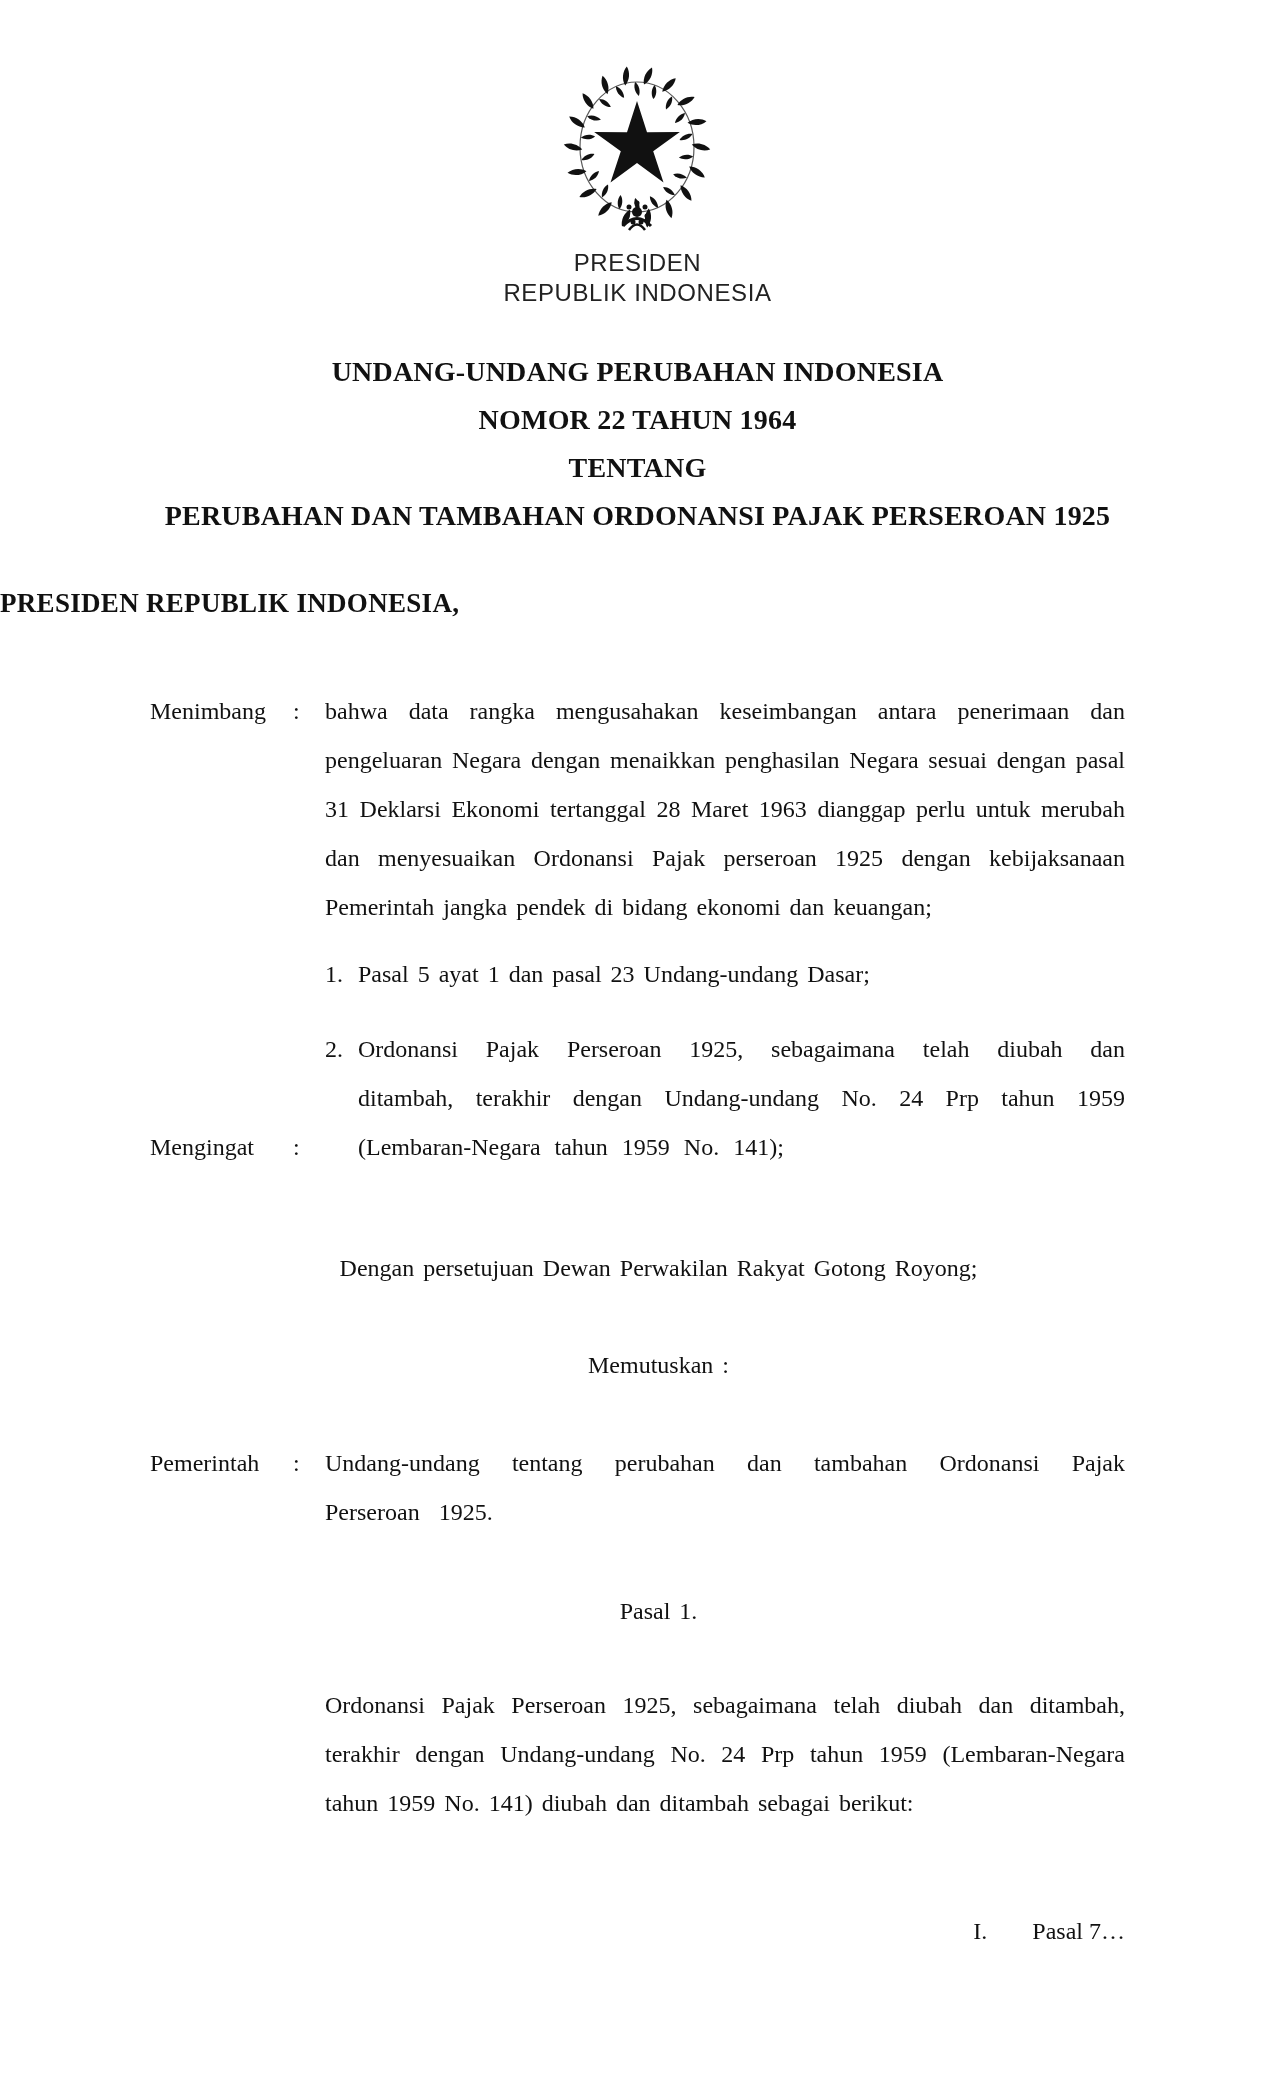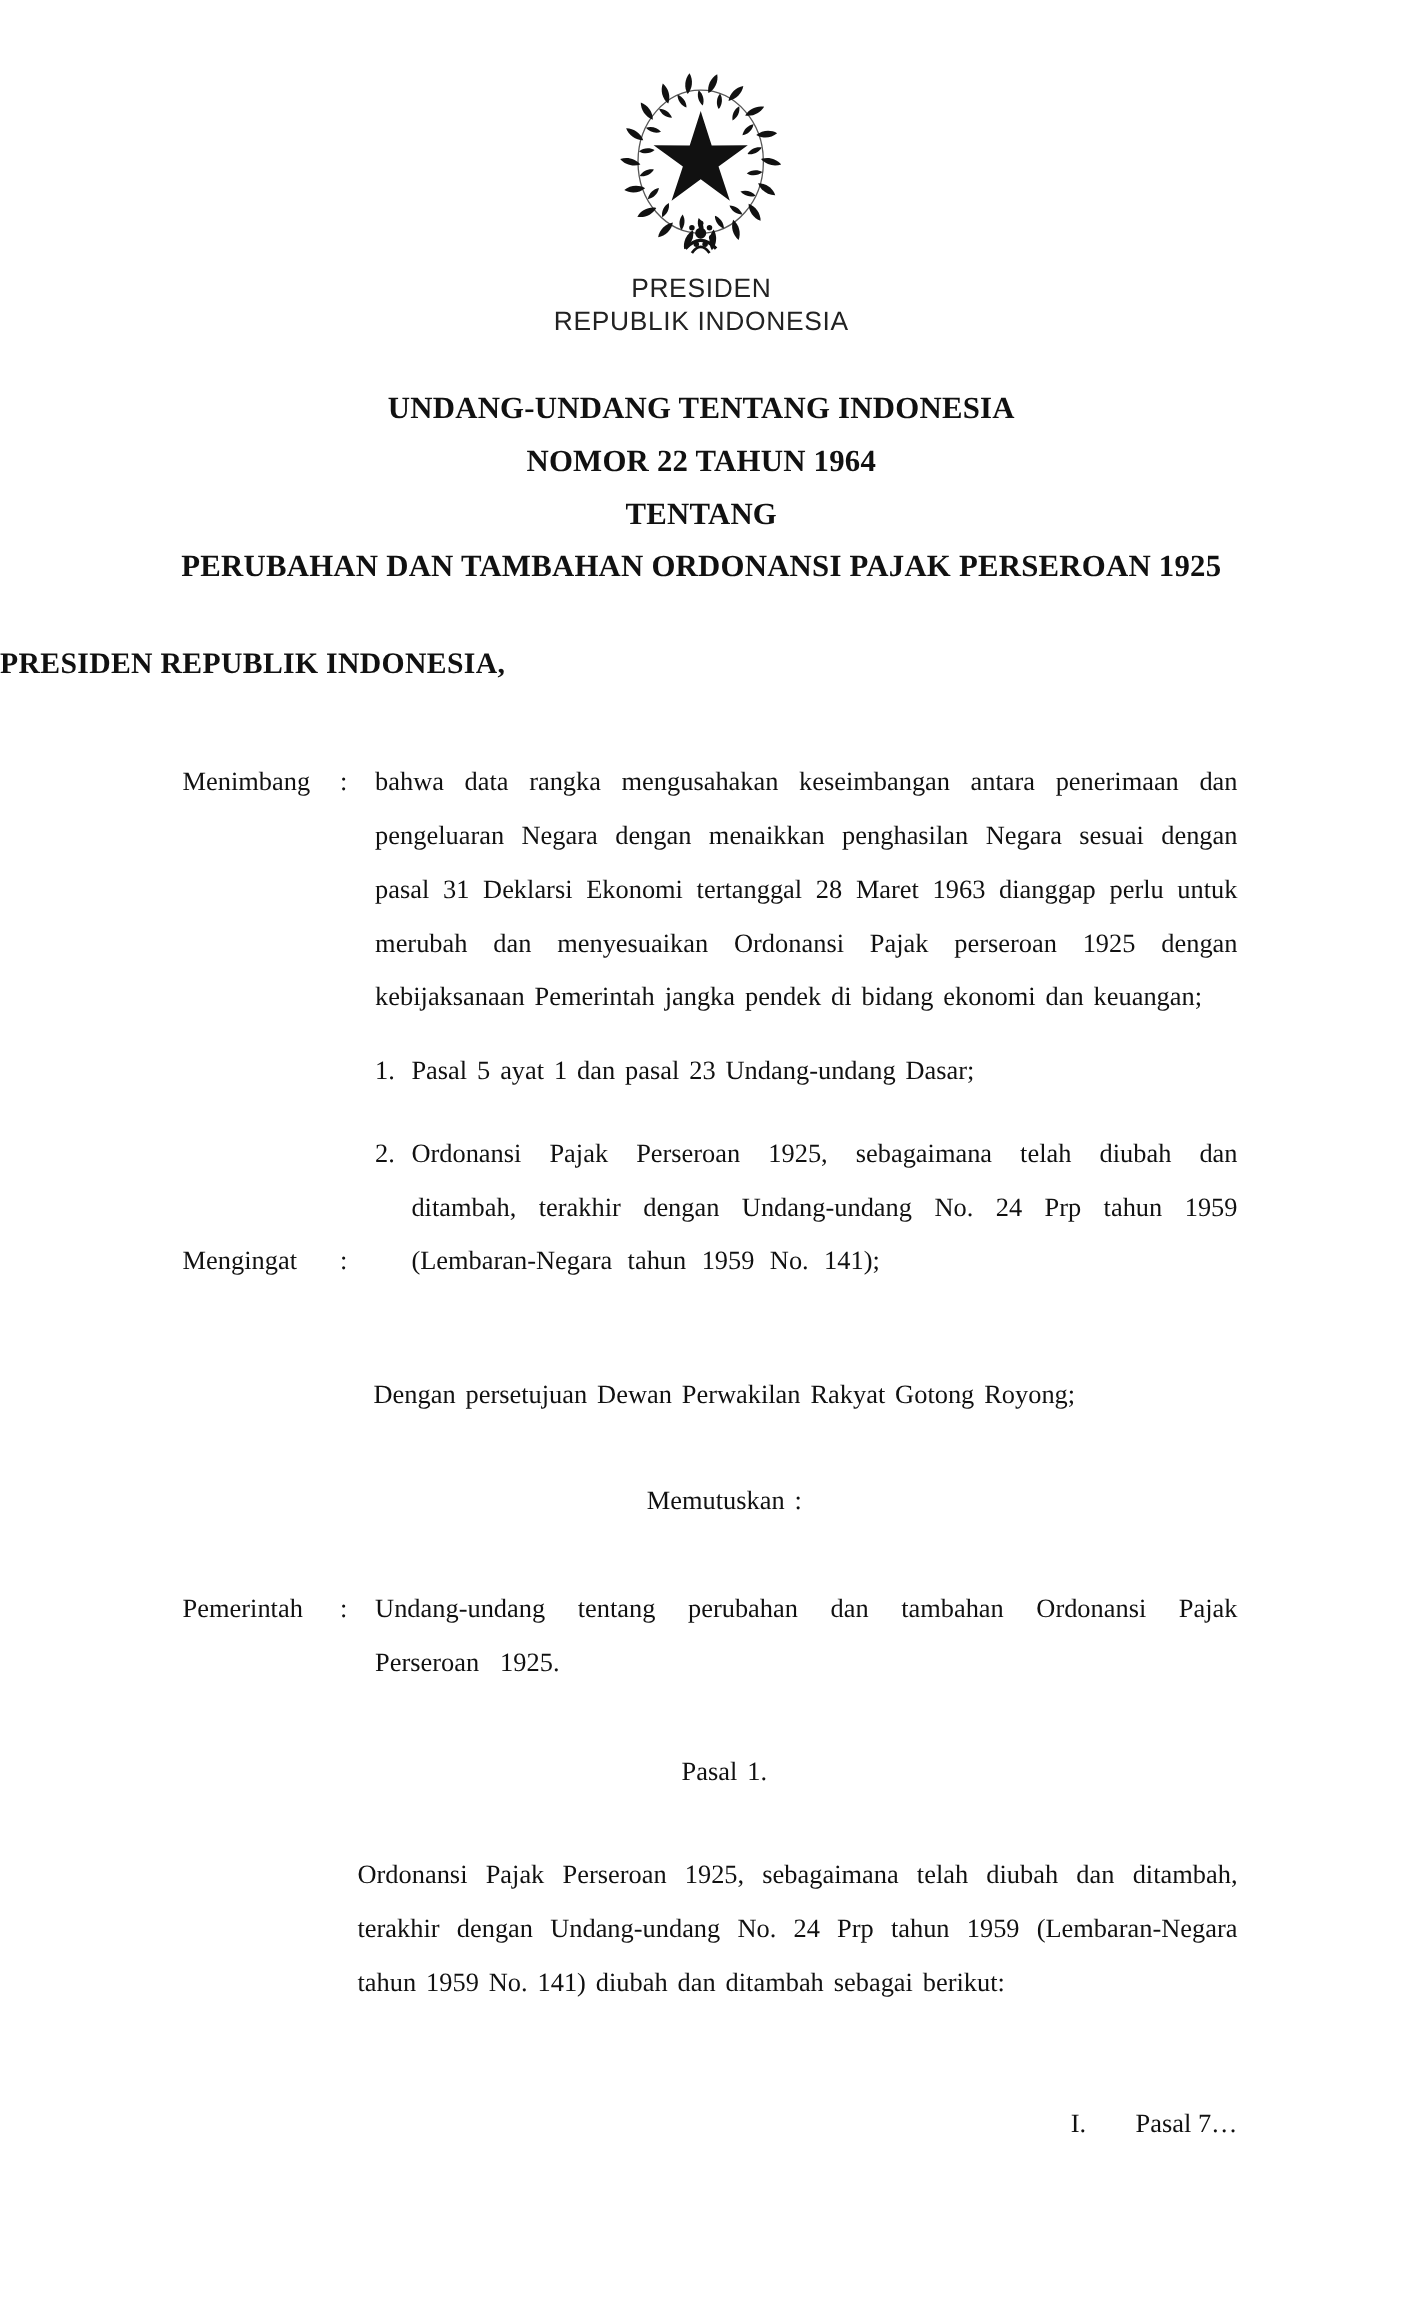--- a/index.html
+++ b/index.html
@@ -58,21 +58,21 @@
   .clause-row {
     position: absolute;
     left: 150px;
     width: 975px;
     display: flex;
     align-items: flex-start;
   }
   .row-menimbang  { top: 687px; }
   .row-mengingat  { top: 950px; align-items: flex-end; }
   .row-menetapkan { top: 1439px; }
-  .clause-label { width: 143px; flex: 0 0 143px; margin-left: 16px; }
+  .clause-label { width: 143px; flex: 0 0 143px; }
   .clause-colon { width: 32px; flex: 0 0 32px; }
   .clause-body  { flex: 1; }
   .justify { text-align: justify; }
   .ws8  { word-spacing: 8px; }
   .ws13 { word-spacing: 13px; }
   .list-item { display: flex; align-items: flex-start; }
   .list-item + .list-item { margin-top: 26px; }
   .list-num { width: 33px; flex: 0 0 33px; }
   .list-text { flex: 1; }
   .center-line {
@@ -165,21 +165,21 @@
       </g>
     </svg>
   </div>
 
   <div class="seal-caption">
     <div>PRESIDEN</div>
     <div>REPUBLIK INDONESIA</div>
   </div>
 
   <div class="title-block">
-    <div>UNDANG-UNDANG TENTANG INDONESIA</div>
+    <div>UNDANG-UNDANG PERUBAHAN INDONESIA</div>
     <div>NOMOR 22 TAHUN 1964</div>
     <div>TENTANG</div>
     <div>PERUBAHAN DAN TAMBAHAN ORDONANSI PAJAK PERSEROAN 1925</div>
   </div>
 
   <div class="preamble-heading">PRESIDEN REPUBLIK INDONESIA,</div>
 
   <div class="clause-row row-menimbang body-text">
     <div class="clause-label">Menimbang</div>
     <div class="clause-colon">:</div>

